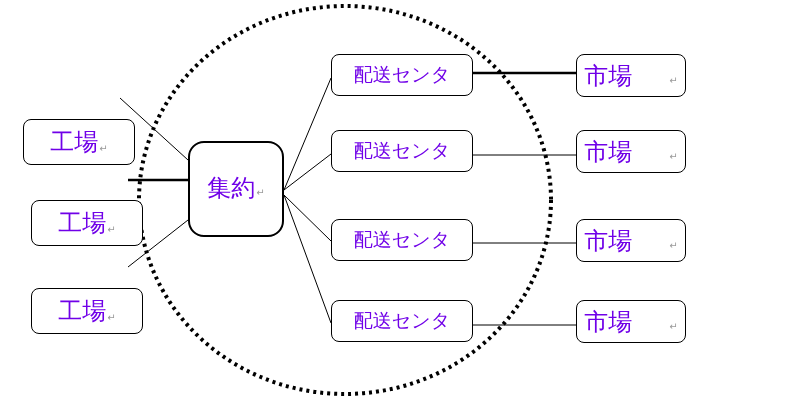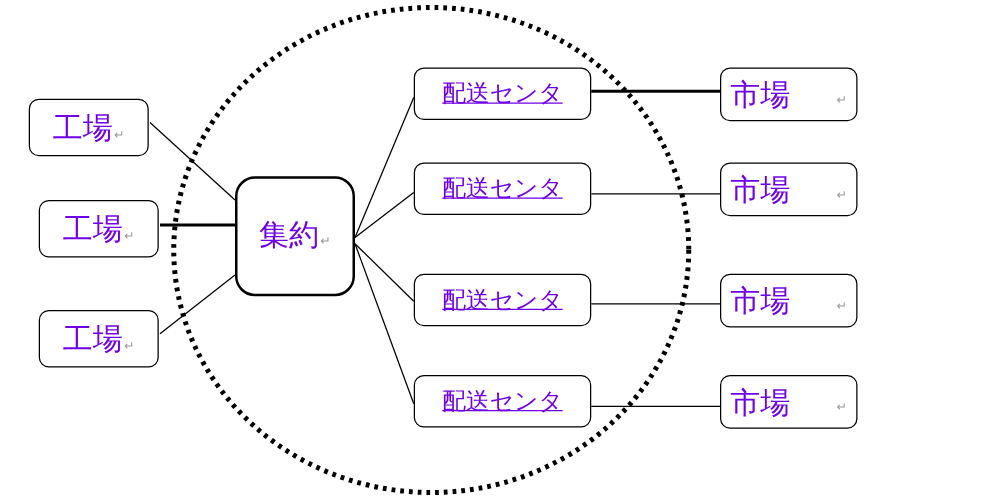--- a/index.html
+++ b/index.html
@@ -2,23 +2,23 @@
 <html><head>
 <meta charset="utf-8">
 <style>
   html, body { margin: 0; padding: 0; background: #ffffff; }
   body { width: 799px; height: 403px; position: relative; overflow: hidden;
          font-family: "DejaVu Sans", sans-serif; }
   svg.wires { position: absolute; left: 0; top: 0; width: 799px; height: 403px; }
   .node { position: absolute; box-sizing: border-box; border: 1.5px solid #000;
           border-radius: 8px; background: #fff; display: flex; align-items: center;
           justify-content: center; color: #7000e8; white-space: nowrap; }
-  .node.factory { width: 96px; height: 46px; font-size: 24px; }
+  .node.factory { width: 112px; height: 46px; font-size: 24px; margin-top: 40px; }
   .node.market  { width: 110px; height: 43px; font-size: 24px; gap: 36px; }
-  .node.dc      { width: 142px; height: 42px; font-size: 19px; text-decoration: underline; }
+  .node.dc      { width: 142px; height: 42px; font-size: 19px; }
   .node.hub     { width: 96px; height: 96px; font-size: 24px; border-width: 2px;
                   border-radius: 16px; flex-direction: row; line-height: 1.3; }
   .ret { color: #9a9a9a; font-size: 10px; margin-left: 1px; align-self: flex-end; margin-bottom: 10px; }
   .hub .ret { margin-bottom: 0; align-self: auto; }
 </style>
 </head>
 <body>
 
 <svg class="wires" viewBox="0 0 799 403">
   <ellipse cx="345" cy="200" rx="206" ry="194" fill="none" stroke="#000" stroke-width="4" stroke-dasharray="3 4"></ellipse>

